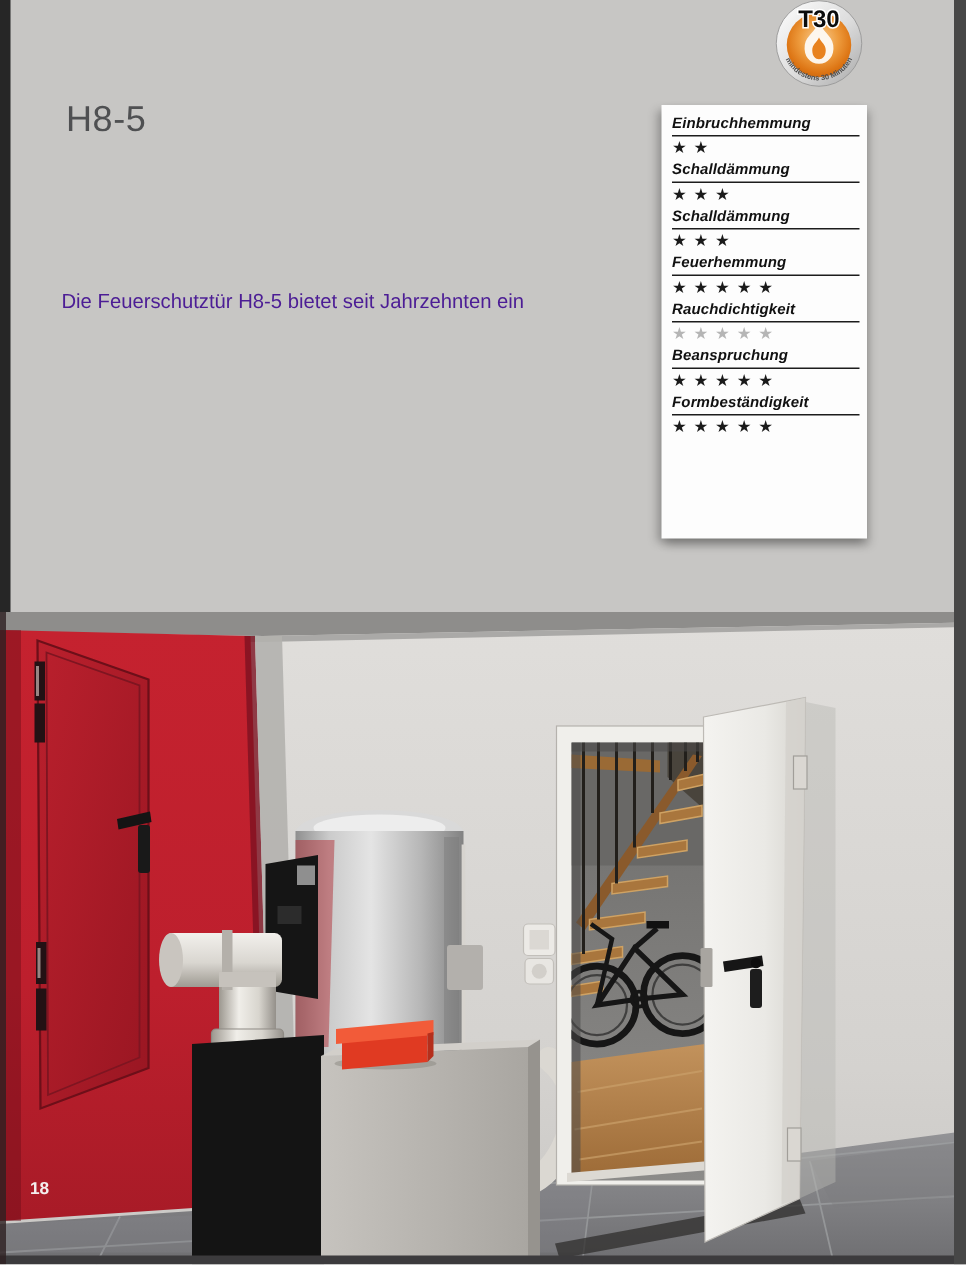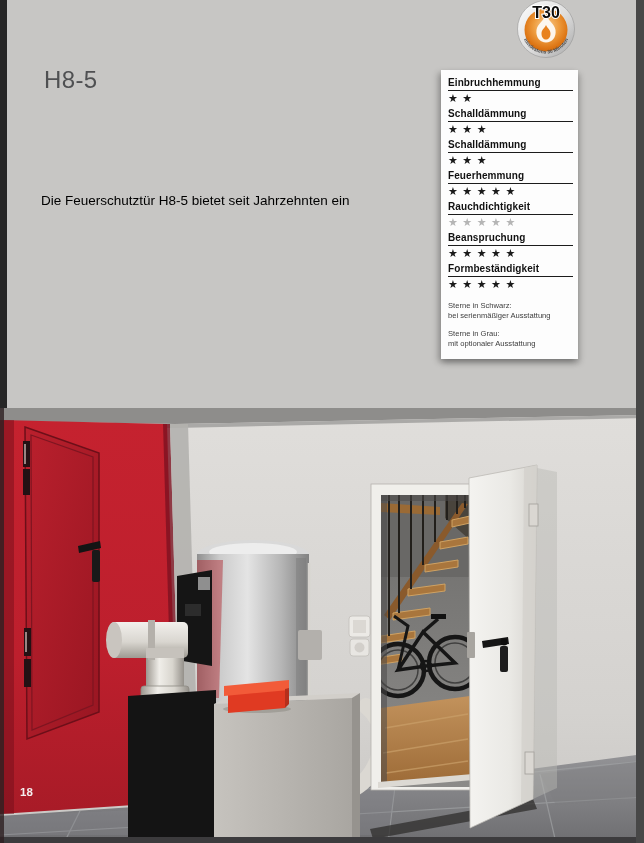--- a/index.html
+++ b/index.html
@@ -3,30 +3,30 @@
 <meta charset="utf-8">
 <style>
   html,body{margin:0;padding:0;}
   body{font-family:"Liberation Sans","DejaVu Sans",sans-serif;}
   .page{position:relative;width:644px;height:843px;background:#c7c6c4;overflow:hidden;}
   .left-bar{position:absolute;left:0;top:0;width:7px;height:408px;background:#262626;}
   .right-bar{position:absolute;right:0;top:0;width:8px;height:843px;background:#474747;z-index:60;}
 
   
   .title{position:absolute;left:44px;top:64px;color:#4f5052;font-size:24px;line-height:32px;font-weight:400;letter-spacing:.4px;}
-  .intro{position:absolute;left:41px;top:189px;width:390px;color:#000000;font-size:13.5px;line-height:24.4px;}
+  .intro{position:absolute;left:41px;top:189px;width:390px;color:#4c1d95;font-size:13.5px;line-height:24.4px;}
 
   
   .badge{position:absolute;left:512px;top:-1px;}
 
   
   .panel{position:absolute;left:441px;top:70px;width:137px;height:289px;background:#fdfdfd;
          box-shadow:-3px 3px 6px rgba(0,0,0,.25), 2px 4px 6px rgba(0,0,0,.22);
          padding:7px 5px 0 7px;box-sizing:border-box;}
-  .rating-item{margin-bottom:3px;}
+  .rating-item{margin-bottom:3px;font-style:italic;}
   .rating-label{font-size:10px;font-weight:700;color:#111;line-height:12px;letter-spacing:.1px;}
   .rating-rule{border-bottom:1.2px solid #1c1c1c;margin-top:1px;}
   .stars{font-size:11px;line-height:13px;letter-spacing:4.5px;margin-top:1px;font-family:"DejaVu Sans",sans-serif;}
   .legend{margin-top:10px;}
   .legend-block{margin-bottom:9px;}
   .legend-block div{font-size:7.6px;line-height:9.6px;color:#3d3d3d;}
 
   
   .photo{position:absolute;left:0;top:408px;width:644px;height:435px;}
 </style>
@@ -100,30 +100,20 @@
     </div>
     <div class="rating-item">
       <div class="rating-label">Beanspruchung</div>
       <div class="rating-rule"></div>
       <div class="stars" style="color: rgb(26, 26, 26);">★★★★★</div>
     </div>
     <div class="rating-item">
       <div class="rating-label">Formbeständigkeit</div>
       <div class="rating-rule"></div>
       <div class="stars" style="color: rgb(26, 26, 26);">★★★★★</div>
-    </div>
-    <div class="legend">
-      <div class="legend-block">
-        <div>Sterne in Schwarz:</div>
-        <div>bei serienmäßiger Ausstattung</div>
-      </div>
-      <div class="legend-block">
-        <div>Sterne in Grau:</div>
-        <div>mit optionaler Ausstattung</div>
-      </div>
     </div>
   </aside>
 
   <svg class="photo" width="644" height="435" viewBox="0 0 644 435">
     <defs>
       <linearGradient id="wallG" x1="0" y1="0" x2="0" y2="1">
         <stop offset="0" stop-color="#e0dedb"></stop>
           <stop offset=".7" stop-color="#d4d2cf"></stop>
           <stop offset="1" stop-color="#c9c7c4"></stop>
       </linearGradient>

